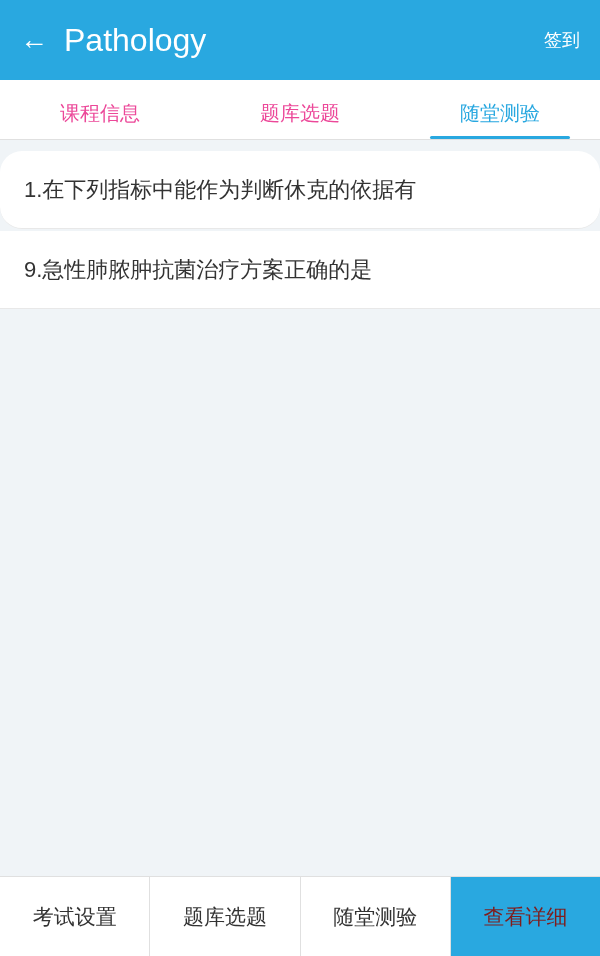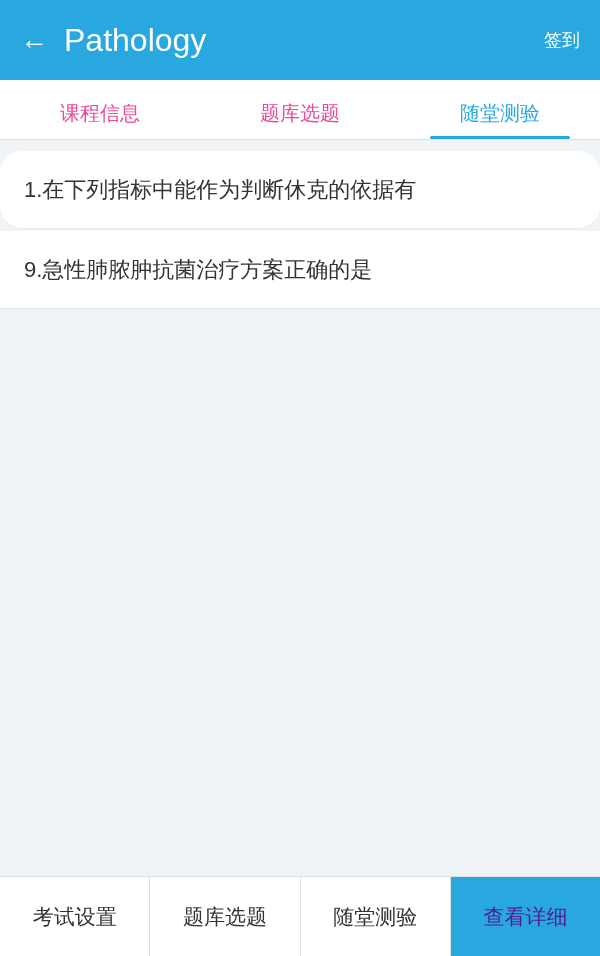--- a/index.html
+++ b/index.html
@@ -129,21 +129,21 @@
       height: 100%;
       display: flex;
       align-items: center;
       justify-content: center;
       border-right: 1px solid #e0e0e0;
     }
 
     .bottom-btn:last-child {
       border-right: none;
       background: #29a8e0;
-      color: #4c1d95;
+      color: #7f1d1d;
       font-weight: 500;
     }
   </style>
 </head>
 <body>
 
 <div class="header">
   <span class="header-back">←</span>
   <span class="header-title">Pathology</span>
   <span class="header-checkin">签到</span>

